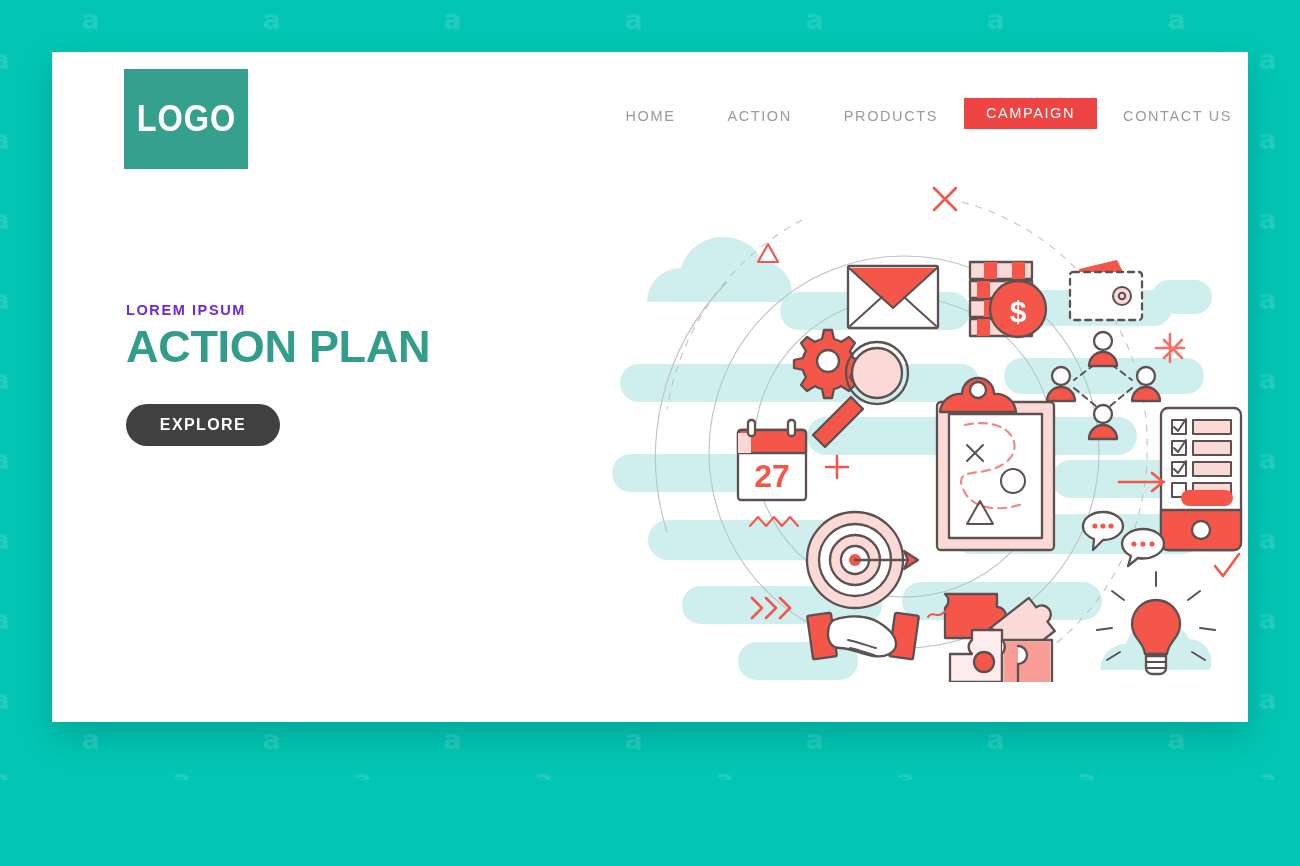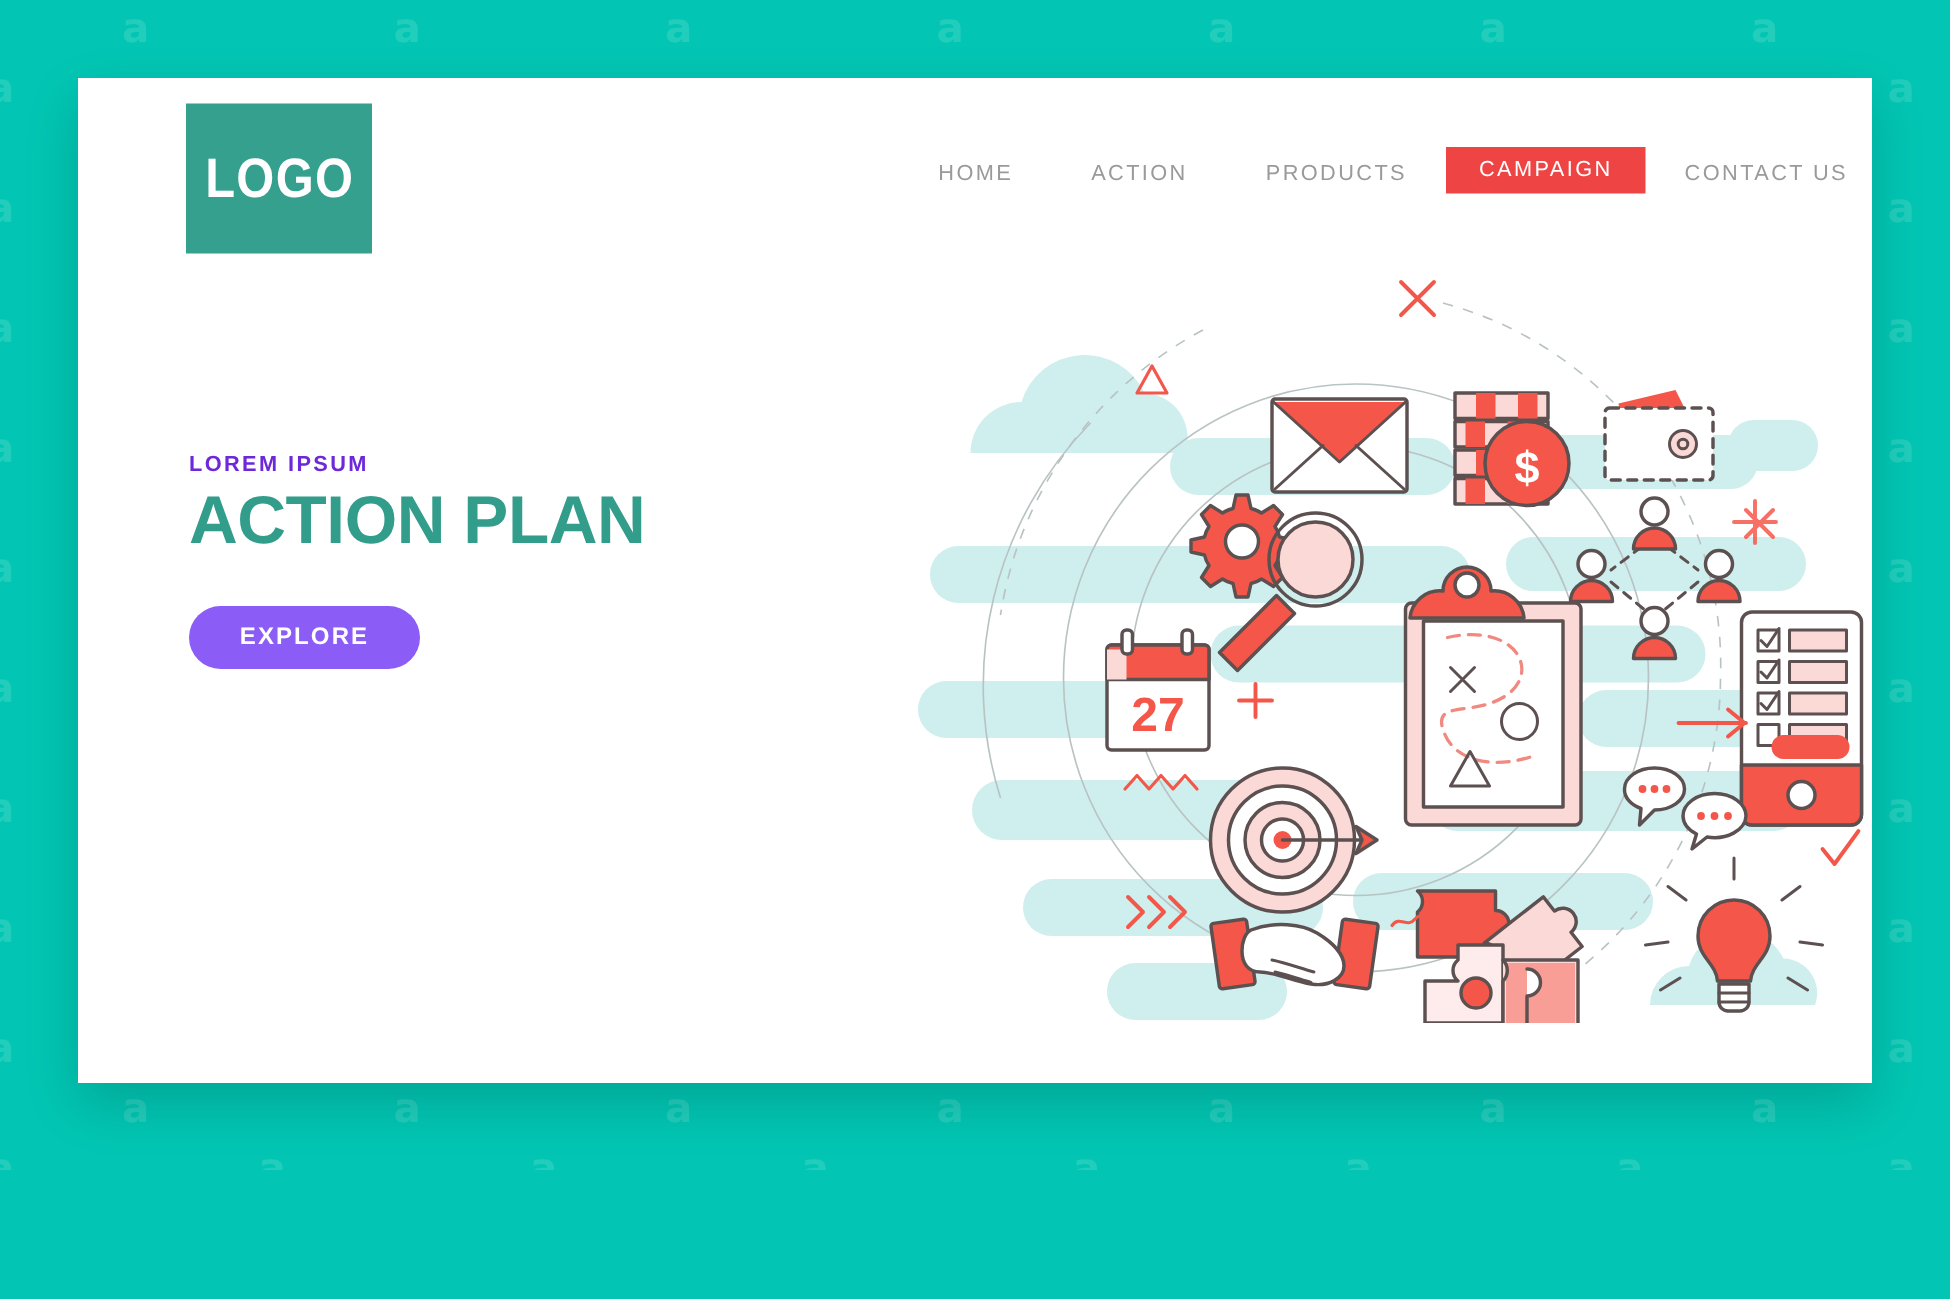--- a/index.html
+++ b/index.html
@@ -61,21 +61,21 @@
   }
   #headline {
     color:#339d8b; font-size:45px; font-weight:bold; letter-spacing:-0.3px;
     line-height:1.02; 
   }
   #body-copy {
     color:#b3b3b3; font-size:15.5px; line-height:1.33; width:390px; font-weight:400;
   }
   #explore-btn {
     margin-top:34px; width:154px; height:42px; border-radius:21px;
-    background:#8b5cf6; color:#fff; border:none;
+    background:#404040; color:#fff; border:none;
     font-size:16px; letter-spacing:1.4px; font-weight:bold;
     font-family:"Liberation Sans", sans-serif; cursor:pointer;
     display:flex; align-items:center; justify-content:center;
   }
 
   
   #illo { position:absolute; left:500px; top:110px; width:700px; height:520px; }
   #illo svg { display:block; }
 
   

